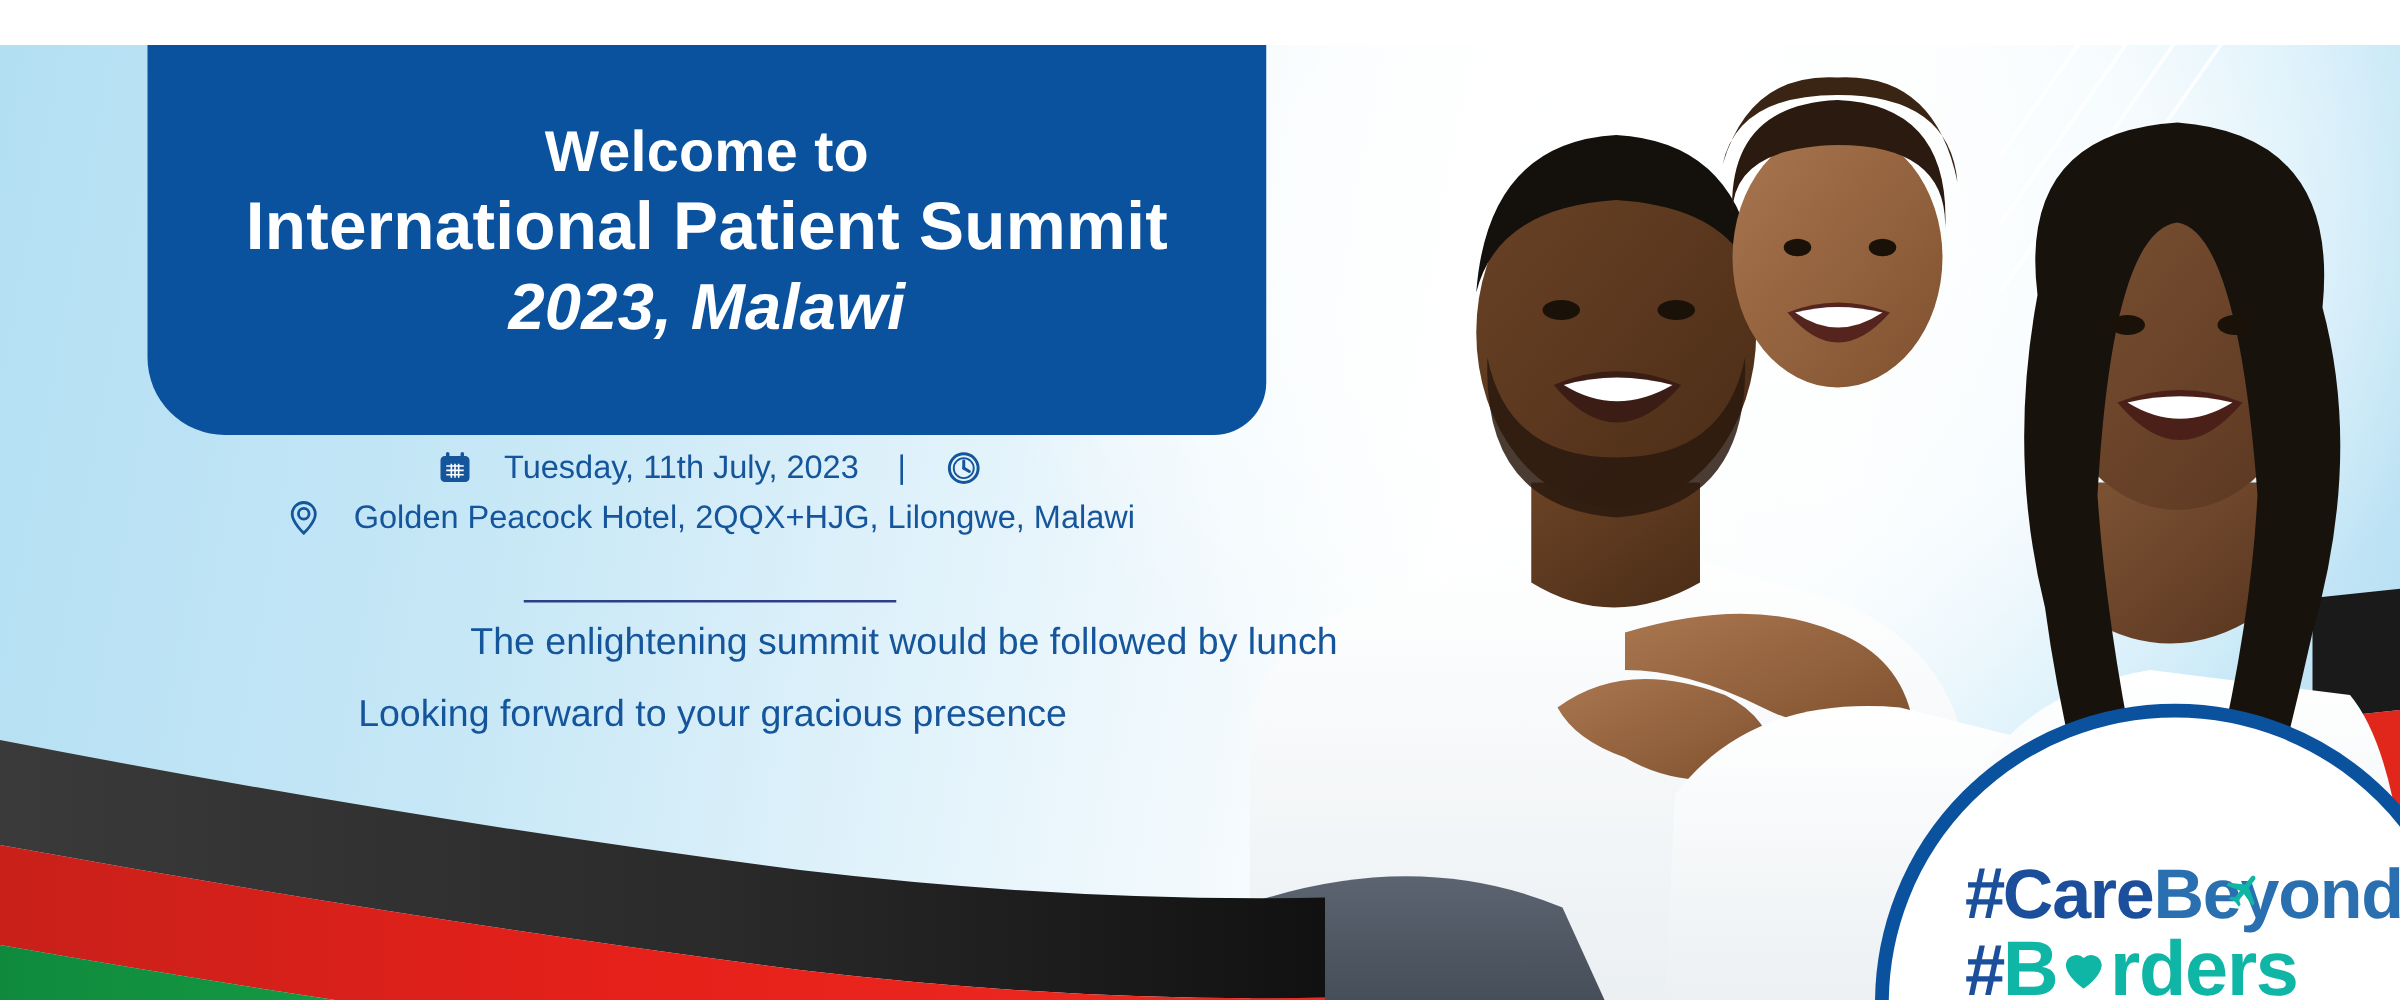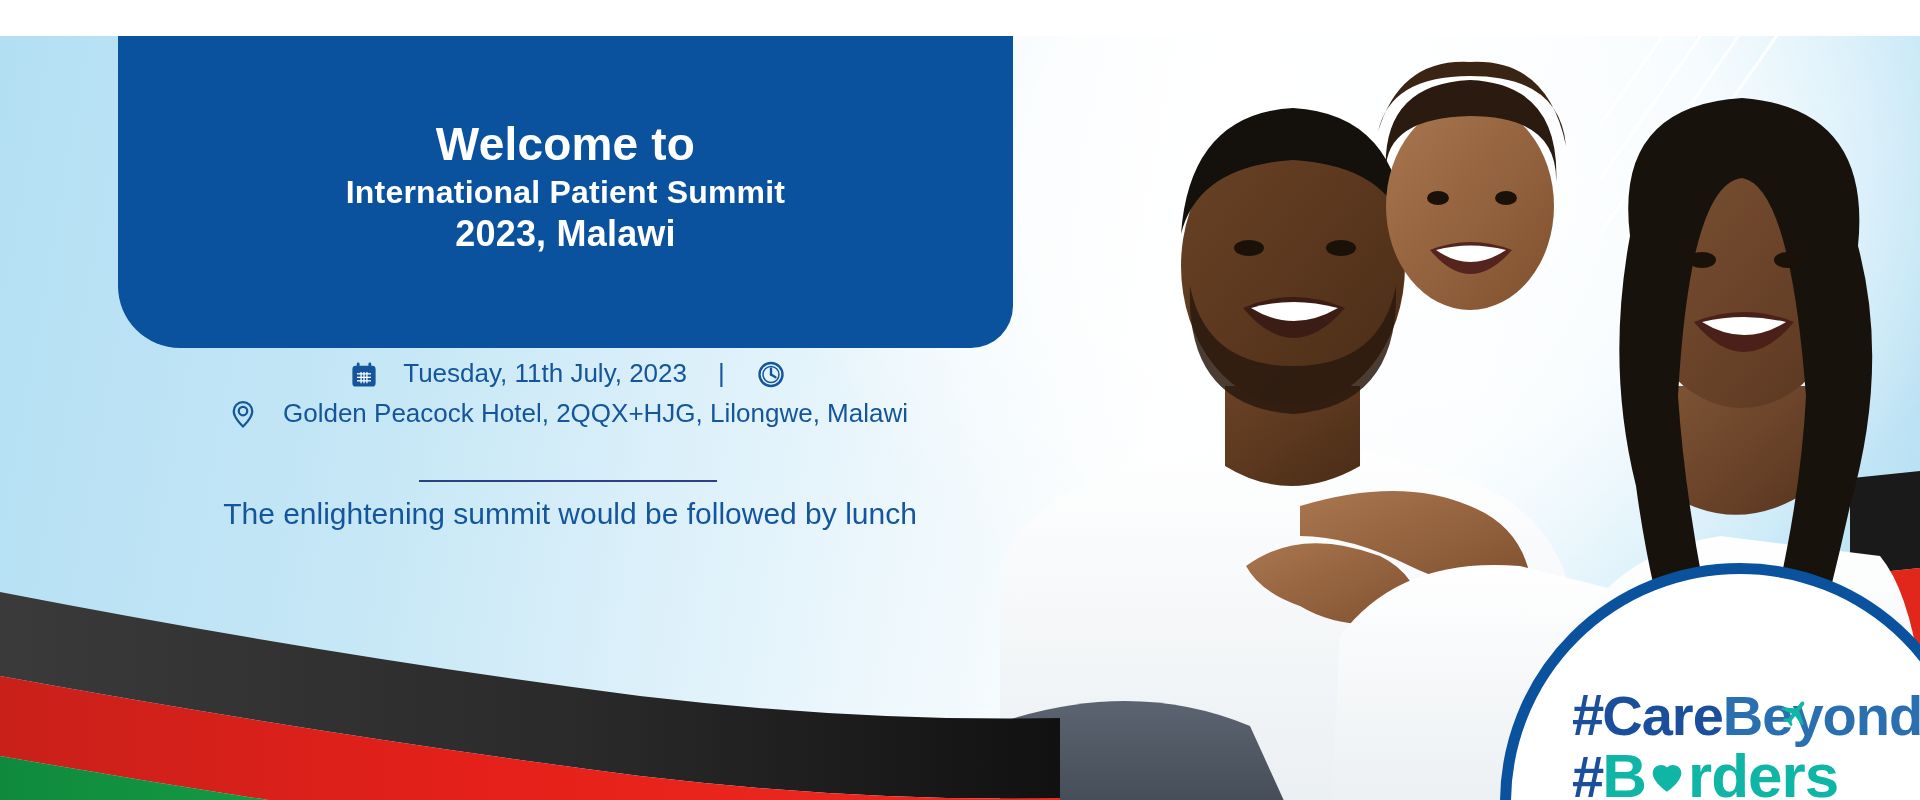--- a/index.html
+++ b/index.html
@@ -44,42 +44,42 @@
     background:#0a529e;
     border-radius:0 0 42px 62px;
     box-sizing:border-box;
     display:flex;flex-direction:column;align-items:center;justify-content:center;
     padding:14px 40px 26px;
   }
   .headline-card .ln{
     color:#ffffff;font-weight:bold;line-height:1.22;text-align:center;letter-spacing:.2px;
   }
   .hl-1{font-size:46px;}
-  .hl-2{font-size:32px;}
-  .hl-3{font-size:36px;}
+  .hl-2{font-size:54px;}
+  .hl-3{font-size:52px;font-style:italic;}
 
   
   .meta{position:absolute;left:118px;top:322px;width:900px;text-align:center;color:#14559b;}
-  .meta-row{display:flex;align-items:flex-end;justify-content:center;gap:25px;color:#14559b;}
+  .meta-row{display:flex;align-items:center;justify-content:center;gap:25px;color:#14559b;}
   .meta-row.r1{font-size:26px;margin-bottom:9px;}
   .meta-row.r2{font-size:26px;}
   .meta-txt{white-space:nowrap;font-weight:normal;}
   .sep{padding:0 6px;color:#14559b;font-weight:300;}
   .ico{display:inline-flex;align-items:center;justify-content:center;flex:none;}
   .ico svg{display:block;}
 
   .divider{
     position:absolute;left:118px;top:438px;width:900px;height:14px;
     display:flex;justify-content:center;align-items:center;
   }
   .divider b{display:block;width:298px;height:2px;background:#2e3f86;}
 
   .tagline{position:absolute;left:70px;top:462px;width:1000px;text-align:center;}
   .tagline p{margin:0;color:#14559b;font-size:30px;line-height:1.06;}
-  .tagline p.t1{margin-bottom:26px;}
+  .tagline p.t1{margin-bottom:26px;text-align:right;}
 
   
   .photo{position:absolute;left:1000px;top:0;width:920px;height:800px;overflow:hidden;}
   .photo svg{position:absolute;left:0;top:0;}
 
   
   .logo-badge{
     position:absolute;left:1500px;top:527px;width:480px;height:480px;
     border-radius:50%;background:#ffffff;border:11px solid #0a529e;
     box-sizing:border-box;
@@ -228,20 +228,21 @@
       <span class="meta-txt">Golden Peacock Hotel, 2QQX+HJG, Lilongwe, Malawi</span>
     </div>
   </div>
 
   <div class="divider">
       <b></b>
     </div>
 
   <div class="tagline">
     <p class="t1">The enlightening summit would be followed by lunch</p>
+    <p class="t2">Looking forward to your gracious presence</p>
   </div>
 
   <div class="ribbon">
     <svg viewBox="0 0 1060 300" preserveAspectRatio="none">
       <defs>
         <linearGradient id="gBlack" x1="0" y1="0" x2="1" y2="0">
           <stop offset="0%" stop-color="#3a3a3a"></stop>
             <stop offset="55%" stop-color="#2a2a2a"></stop>
             <stop offset="100%" stop-color="#111111"></stop>
         </linearGradient>

